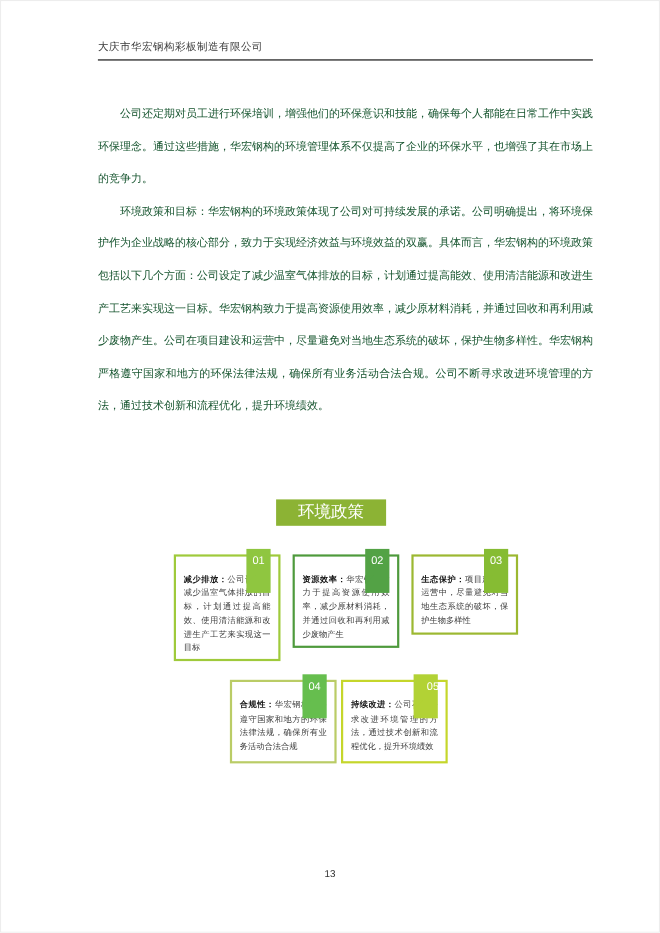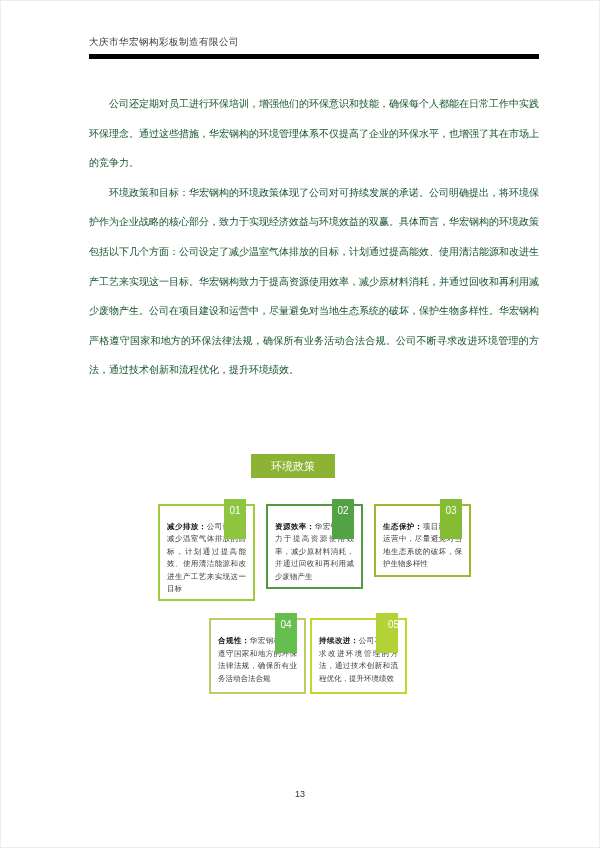--- a/index.html
+++ b/index.html
@@ -17,45 +17,45 @@
   .header {
     position: absolute;
     left: 88px;
     top: 35px;
     width: 450px;
     font-family: "DejaVu Serif", "Liberation Serif", serif;
     font-size: 9.5px;
     color: #3a3a3a;
     letter-spacing: 0.5px;
     padding-bottom: 5px;
-    border-bottom: 5px solid #000000;
+    border-bottom: 1px solid #000000;
   }
   .body-text {
     position: absolute;
     left: 88px;
     top: 88px;
     width: 450px;
   }
   .body-text p {
     font-size: 10px;
     line-height: 29.6px;
     text-indent: 2em;
     text-align: justify;
     color: #14532d;
   }
   .badge {
     position: absolute;
     left: 250px;
     top: 453px;
-    width: 84px;
+    width: 100px;
     height: 24px;
     line-height: 24px;
     text-align: center;
     color: #ffffff;
-    font-size: 11px;
+    font-size: 15px;
   }
   .diagram {
     position: absolute;
     left: 0;
     top: 503px;
     width: 600px;
   }
   .row { display: flex; align-items: flex-start; }
   .row1 { margin-left: 157px; gap: 11px; }
   .row2 { margin-left: 208px; margin-top: 17px; gap: 4px; }

